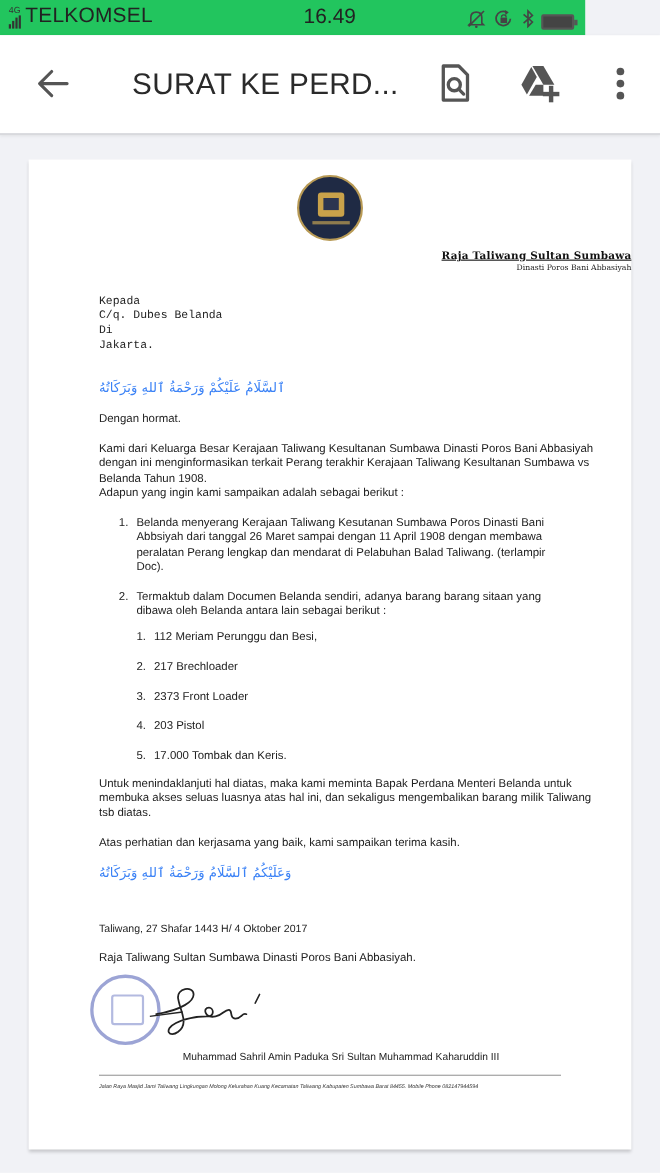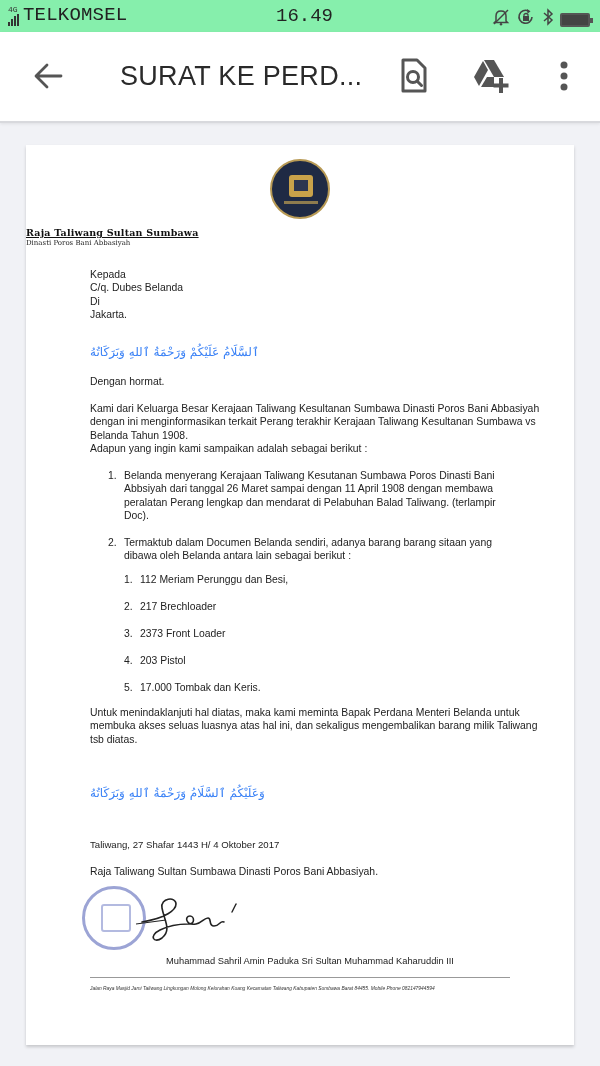--- a/index.html
+++ b/index.html
@@ -1,37 +1,37 @@
 <!DOCTYPE html>
 <html><head>
 <meta charset="utf-8">
 <style>
   * { box-sizing: border-box; margin: 0; padding: 0; }
   html, body { width: 600px; height: 1066px; overflow: hidden; background: #f1f2f6; }
   body { font-family: "Liberation Sans", sans-serif; color: #222; position: relative; }
 
-  .status-bar { position: absolute; top: 0; left: 0; width: 600px; height: 32px; background: #86efac; display: flex; align-items: center; font-family: Liberation Mono, monospace; }
+  .status-bar { position: absolute; top: 0; left: 0; width: 532px; height: 32px; background: #22c55e; display: flex; align-items: center; }
   .status-left { position: absolute; left: 8px; top: 4px; display: flex; align-items: flex-end; gap: 2px; }
   .net { display: flex; flex-direction: column; font-size: 8px; line-height: 8px; color: #333; }
   .bars { display: flex; align-items: flex-end; gap: 1px; height: 12px; }
   .bars span { display: block; width: 2px; background: #333; }
   .carrier { font-size: 19px; color: #222; margin-left: 2px; letter-spacing: 0.2px; }
   .clock { position: absolute; left: 276px; top: 5px; font-size: 19px; color: #222; }
   .status-right { position: absolute; right: 10px; top: 7px; display: flex; align-items: center; gap: 6px; }
   .battery { width: 30px; height: 14px; border: 2px solid #555; position: relative; background: #444; border-radius: 2px; }
   .battery::after { content: ""; position: absolute; right: -5px; top: 3px; width: 3px; height: 5px; background: #555; }
 
   .app-bar { position: absolute; top: 32px; left: 0; width: 600px; height: 91px; background: #fff; border-bottom: 2px solid #d8d9dd; box-shadow: 0 1px 3px rgba(0,0,0,0.08); }
   .back-btn { position: absolute; left: 28px; top: 26px; width: 40px; height: 40px; display: flex; align-items: center; justify-content: center; }
   .doc-title { position: absolute; left: 120px; top: 29px; font-size: 27px; color: #2a2a2a; letter-spacing: 0.3px; }
   .icon-btn { position: absolute; top: 24px; width: 40px; height: 44px; display: flex; align-items: center; justify-content: center; }
 
   .page { position: absolute; left: 26px; top: 145px; width: 548px; height: 900px; background: #fff; box-shadow: 0 2px 3px rgba(0,0,0,0.18); }
 
-  .letterhead { position: absolute; left: 0; top: 14px; width: 548px; text-align: left; }
+  .letterhead { position: absolute; left: 0; top: 14px; width: 548px; text-align: right; }
   .seal { width: 60px; height: 60px; border-radius: 50%; background: #1f2a44; border: 2px solid #b89a55; margin: 0 auto; position: relative; }
   .seal-inner { position: absolute; left: 17px; top: 14px; width: 24px; height: 22px; background: #c9a24a; border-radius: 3px; }
   .seal-inner2 { position: absolute; left: 22px; top: 19px; width: 14px; height: 11px; background: #2c3550; }
   .seal-band { position: absolute; left: 12px; top: 40px; width: 34px; height: 3px; background: #8f7c4e; }
   .lh-name { font-family: "DejaVu Serif", serif; font-weight: bold; font-size: 9.5px; margin-top: 8px; color: #111; text-decoration: underline; letter-spacing: 0.2px; }
   .lh-sub { font-family: "DejaVu Serif", serif; font-size: 7px; color: #222; margin-top: 1px; }
 
   .body-text { position: absolute; left: 64px; width: 440px; font-size: 10.4px; line-height: 13.3px; color: #222; }
   .arabic { position: absolute; font-family: "DejaVu Serif", serif; font-size: 12px; color: #3b82f6; direction: rtl; }
   .num-list { position: absolute; width: 400px; font-size: 10.4px; line-height: 13.3px; color: #222; }
@@ -133,21 +133,21 @@
   <div class="letterhead">
     <div class="seal">
       <div class="seal-inner"></div>
       <div class="seal-inner2"></div>
       <div class="seal-band"></div>
     </div>
     <div class="lh-name">Raja Taliwang Sultan Sumbawa</div>
     <div class="lh-sub">Dinasti Poros Bani Abbasiyah</div>
   </div>
 
-  <div class="body-text" style="top:123px;">
+  <div class="body-text" style="top:123px;font-family:Liberation Mono, monospace;">
     <div>Kepada</div>
     <div>C/q. Dubes Belanda</div>
     <div>Di</div>
     <div>Jakarta.</div>
   </div>
 
   <div class="arabic" style="left:64px; top:200px;">ٱلسَّلَامُ عَلَيْكُمْ وَرَحْمَةُ ٱللهِ وَبَرَكَاتُهُ</div>
 
   <div class="body-text" style="top:230px;">Dengan hormat.</div>
 
@@ -185,20 +185,21 @@
       <span>203 Pistol</span>
     </div>
     <div class="item" style="height:27px;">
       <span class="n">5.</span>
       <span>17.000 Tombak dan Keris.</span>
     </div>
   </div>
 
   <div class="body-text" style="top:561px; width:450px;">Untuk menindaklanjuti hal diatas,  maka kami meminta Bapak Perdana Menteri Belanda untuk membuka akses seluas luasnya atas hal ini,  dan sekaligus mengembalikan barang milik Taliwang tsb diatas.</div>
 
+  <div class="body-text" style="top:615px; width:450px;">Atas perhatian dan kerjasama yang baik,  kami sampaikan terima kasih.</div>
 
   <div class="arabic" style="left:64px; top:641px;">وَعَلَيْكُمُ ٱلسَّلَامُ وَرَحْمَةُ ٱللهِ وَبَرَكَاتُهُ</div>
 
   <div class="body-text" style="top:693px; font-size:9.6px;">Taliwang, 27 Shafar 1443 H/ 4 Oktober 2017</div>
 
   <div class="body-text" style="top:720px;">Raja Taliwang Sultan Sumbawa Dinasti Poros Bani Abbasiyah.</div>
 
   <div class="stamp"></div>
   <div class="signature">
     <svg width="140" height="60" viewBox="0 0 140 60">

